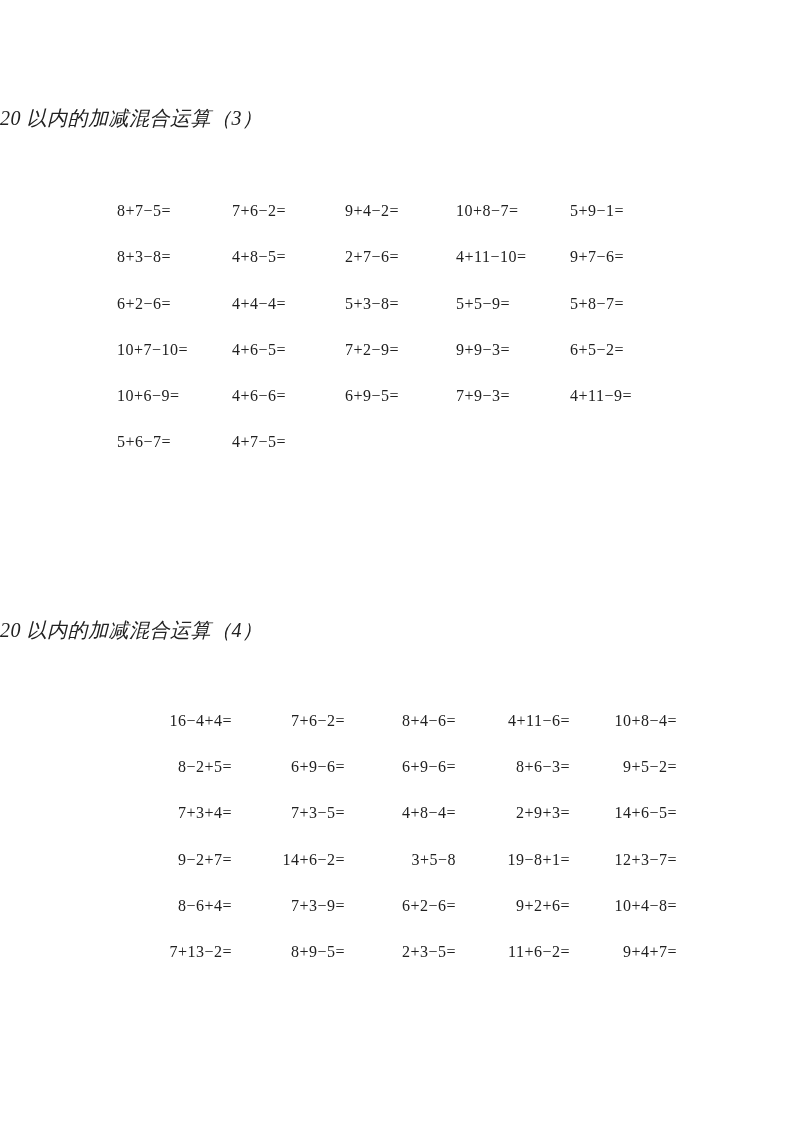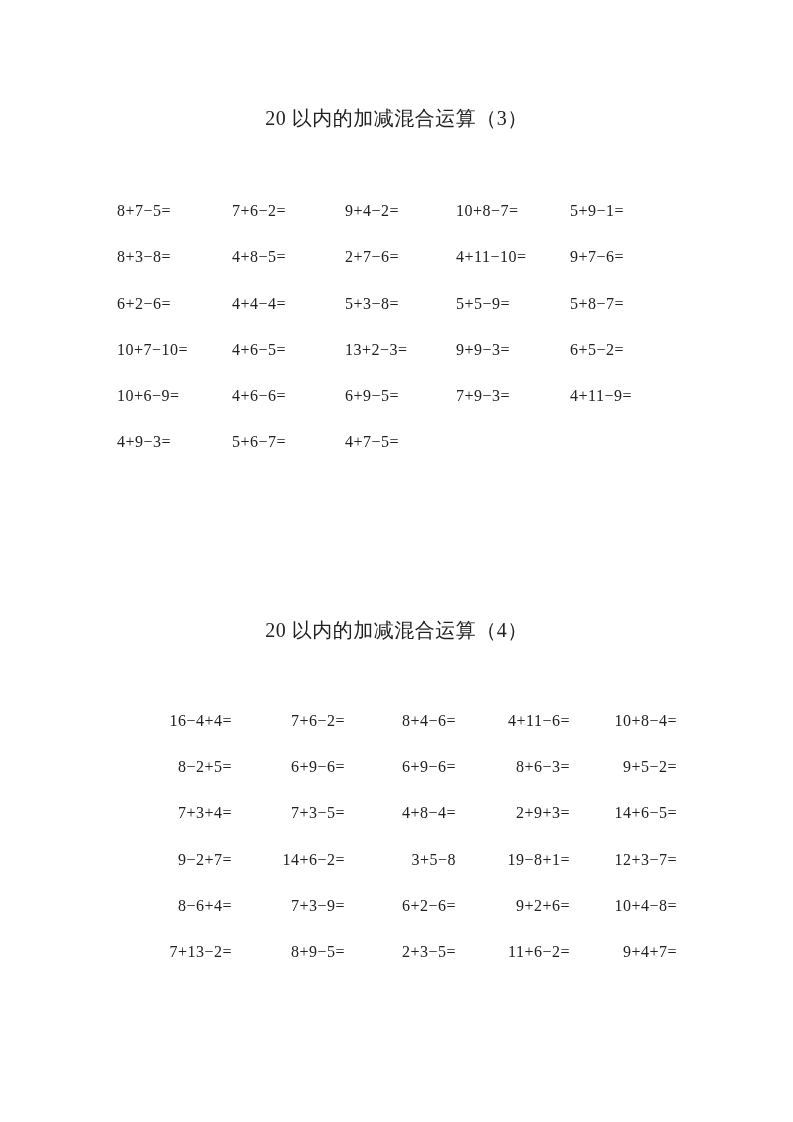--- a/index.html
+++ b/index.html
@@ -15,25 +15,26 @@
     overflow: hidden;
   }
   .page {
     position: relative;
     width: 793px;
     height: 1122px;
     background: #ffffff;
   }
   .title {
     margin: 0;
-    text-align: center;
+    text-align: left;
     font-size: 20px;
     line-height: 22px;
     font-weight: normal;
     letter-spacing: 0.5px;
+    font-style: italic;
   }
   .t1 { padding-top: 107px; }
   .t2 { padding-top: 141px; }
   .grid {
     margin-left: 117px;
     width: 560px;
     display: grid;
     grid-template-columns: 115px 113px 111px 114px 107px;
     grid-auto-rows: 46.3px;
     font-size: 16px;
@@ -64,29 +65,28 @@
         <div class="cell">2+7−6=</div>
         <div class="cell">4+11−10=</div>
         <div class="cell">9+7−6=</div>
         <div class="cell">6+2−6=</div>
         <div class="cell">4+4−4=</div>
         <div class="cell">5+3−8=</div>
         <div class="cell">5+5−9=</div>
         <div class="cell">5+8−7=</div>
         <div class="cell">10+7−10=</div>
         <div class="cell">4+6−5=</div>
-        <div class="cell">13+2−3=</div>
+        <div class="cell">7+2−9=</div>
         <div class="cell">9+9−3=</div>
         <div class="cell">6+5−2=</div>
         <div class="cell">10+6−9=</div>
         <div class="cell">4+6−6=</div>
         <div class="cell">6+9−5=</div>
         <div class="cell">7+9−3=</div>
         <div class="cell">4+11−9=</div>
-        <div class="cell">4+9−3=</div>
         <div class="cell">5+6−7=</div>
         <div class="cell">4+7−5=</div>
       </div>
   </section>
 
   <section>
     <h1 class="title t2">20 以内的加减混合运算（4）</h1>
     <div class="grid grid2">
         <div class="cell">16−4+4=</div>
         <div class="cell">7+6−2=</div>

